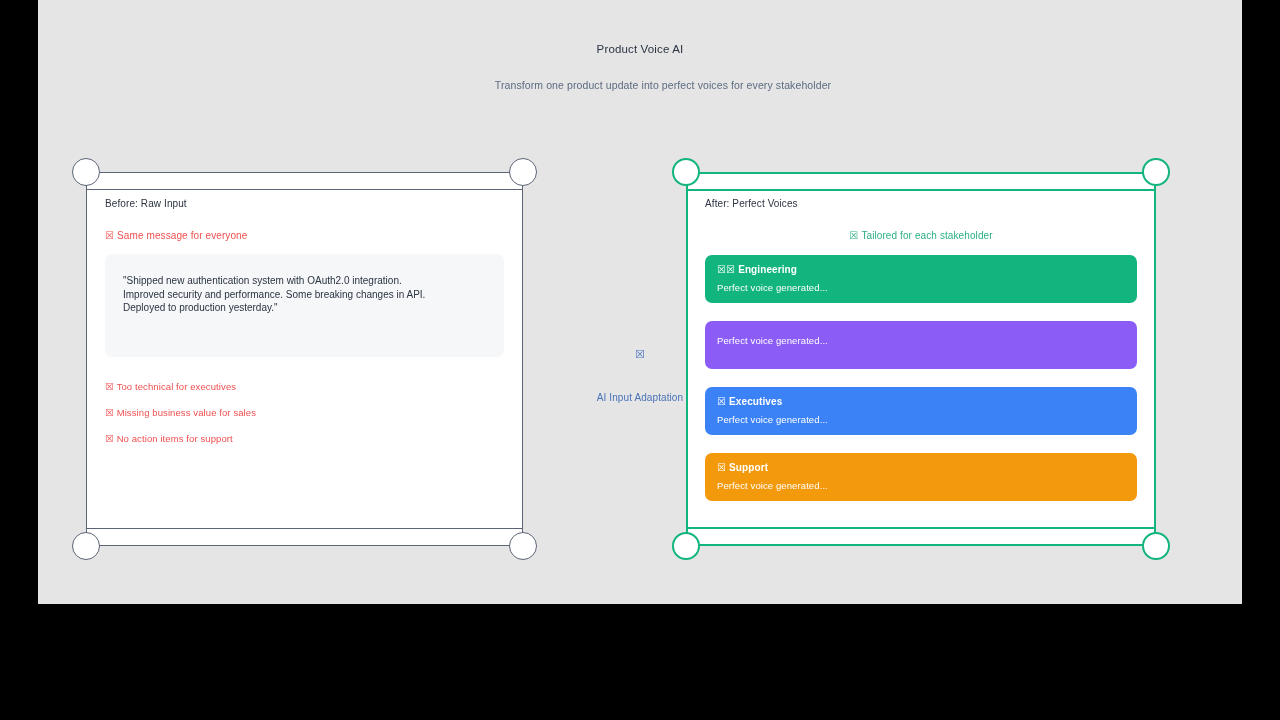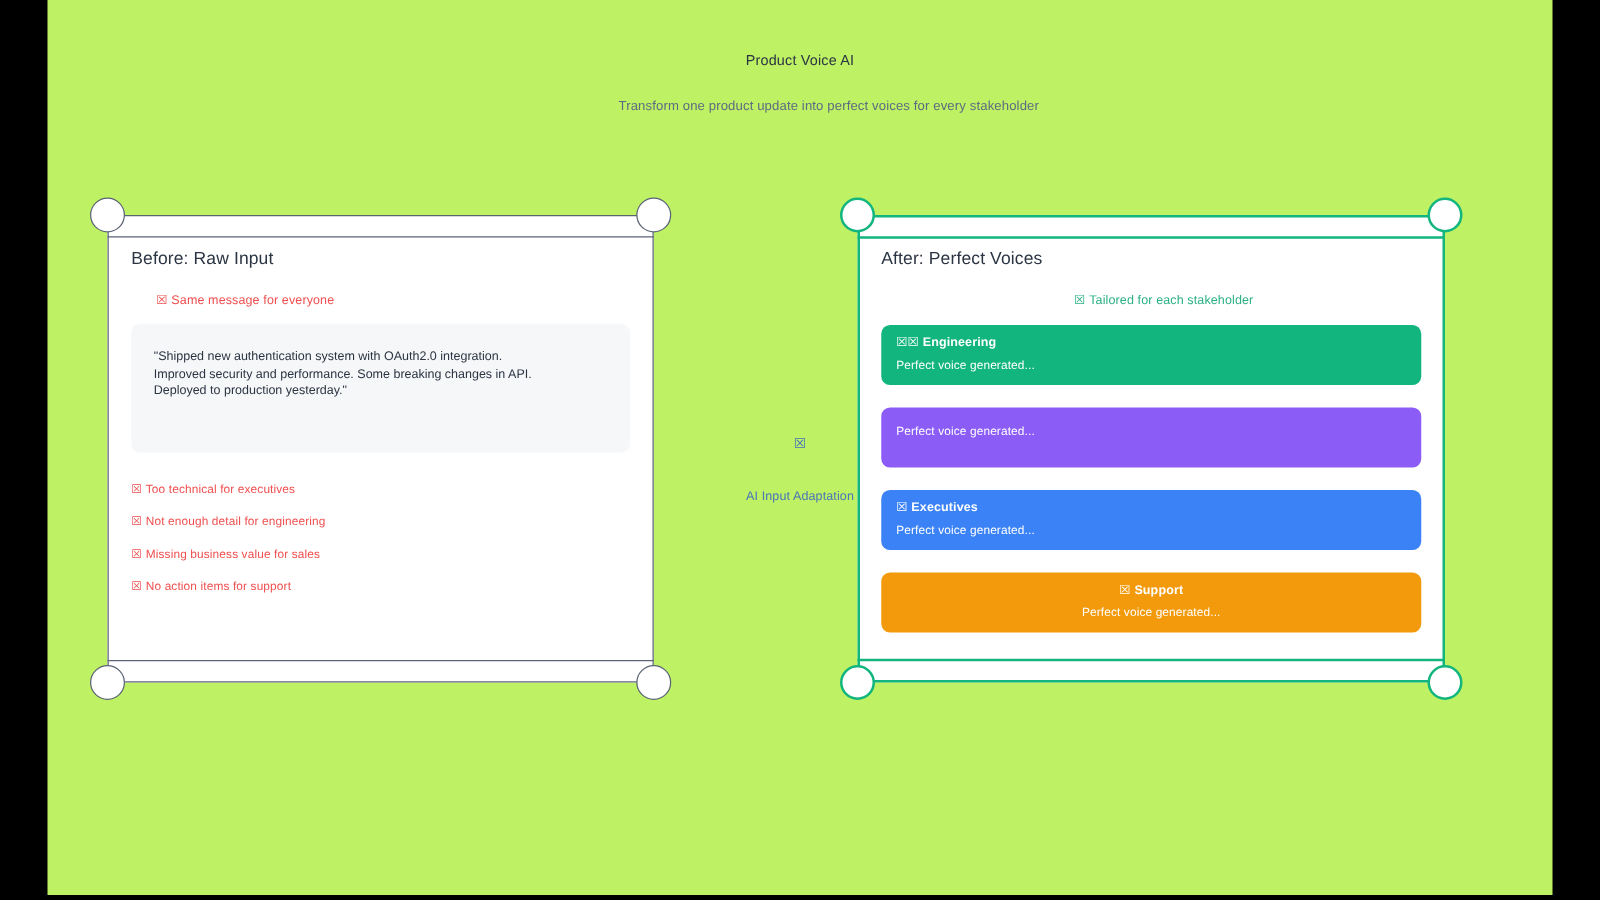--- a/index.html
+++ b/index.html
@@ -6,22 +6,22 @@
   * { margin:0; padding:0; box-sizing:border-box; }
   html, body {
     width:1280px; height:720px;
     background:#000;
     font-family:"Liberation Sans", sans-serif;
     overflow:hidden;
   }
   #stage {
     position:absolute;
     left:38px; top:0;
-    width:1204px; height:716px;
-    background:#bef264;
+    width:1204px; height:604px;
+    background:#e5e5e5;
     overflow:hidden;
   }
   .letterbox {
     position:absolute; top:0; height:720px; background:#000;
   }
   .lb-left  { left:0;    width:38px; }
   .lb-right { left:1242px; width:38px; }
 
   
   #header { position:absolute; left:0; top:0; width:1204px; text-align:center; }
@@ -66,29 +66,28 @@
   }
   .panel.after .knob { border:2px solid #12b57e; }
   .knob.tl { left:-14px;  top:-14px; }
   .knob.tr { right:-14px; top:-14px; }
   .knob.bl { left:-14px;  bottom:-14px; }
   .knob.br { right:-14px; bottom:-14px; }
 
   .panel-body { position:absolute; left:19px; right:19px; top:26px; bottom:26px; }
 
   .panel-title {
-    font-size:14px;
+    font-size:10px;
     color:#2b3442;
     letter-spacing:.1px;
   }
   .panel-tag {
     margin-top:21px;
     font-size:10px;
     letter-spacing:.1px;
-    margin-left:20px;
   }
   .panel-tag.bad  { color:#ef4f4f; }
   .panel-tag.good { color:#2bb183;text-align:center; }
   .tofu { font-family:"DejaVu Sans", sans-serif; margin-right:3px; }
 
   
   #before-panel { left:48px; top:172px; width:437px; height:374px; }
   #quote-box {
     margin-top:13px;
     height:103px;
@@ -185,23 +184,20 @@
         <p>"Shipped new authentication system with OAuth2.0 integration.
 Improved security and performance. Some breaking changes in API.
 Deployed to production yesterday."</p>
       </div>
 
       <div id="issue-list">
         <div class="issue">
           <span class="tofu">☒</span><span>Too technical for executives</span>
         </div>
         <div class="issue">
-          <span class="tofu">☒</span><span>Not enough detail for engineering</span>
-        </div>
-        <div class="issue">
           <span class="tofu">☒</span><span>Missing business value for sales</span>
         </div>
         <div class="issue">
           <span class="tofu">☒</span><span>No action items for support</span>
         </div>
       </div>
     </div>
   </div>
 
   <div id="center">
@@ -237,21 +233,21 @@
           <div class="status">Perfect voice generated...</div>
         </div>
 
         <div class="voice-card" style="background: rgb(59, 130, 246);">
           <div class="role">
             <span class="tofu">☒</span><span>Executives</span>
           </div>
           <div class="status">Perfect voice generated...</div>
         </div>
 
-        <div class="voice-card" style="background: rgb(242, 154, 12); text-align: center;">
+        <div class="voice-card" style="background: rgb(242, 154, 12);">
           <div class="role">
             <span class="tofu">☒</span><span>Support</span>
           </div>
           <div class="status">Perfect voice generated...</div>
         </div>
       </div>
     </div>
   </div>
 
 </div>

